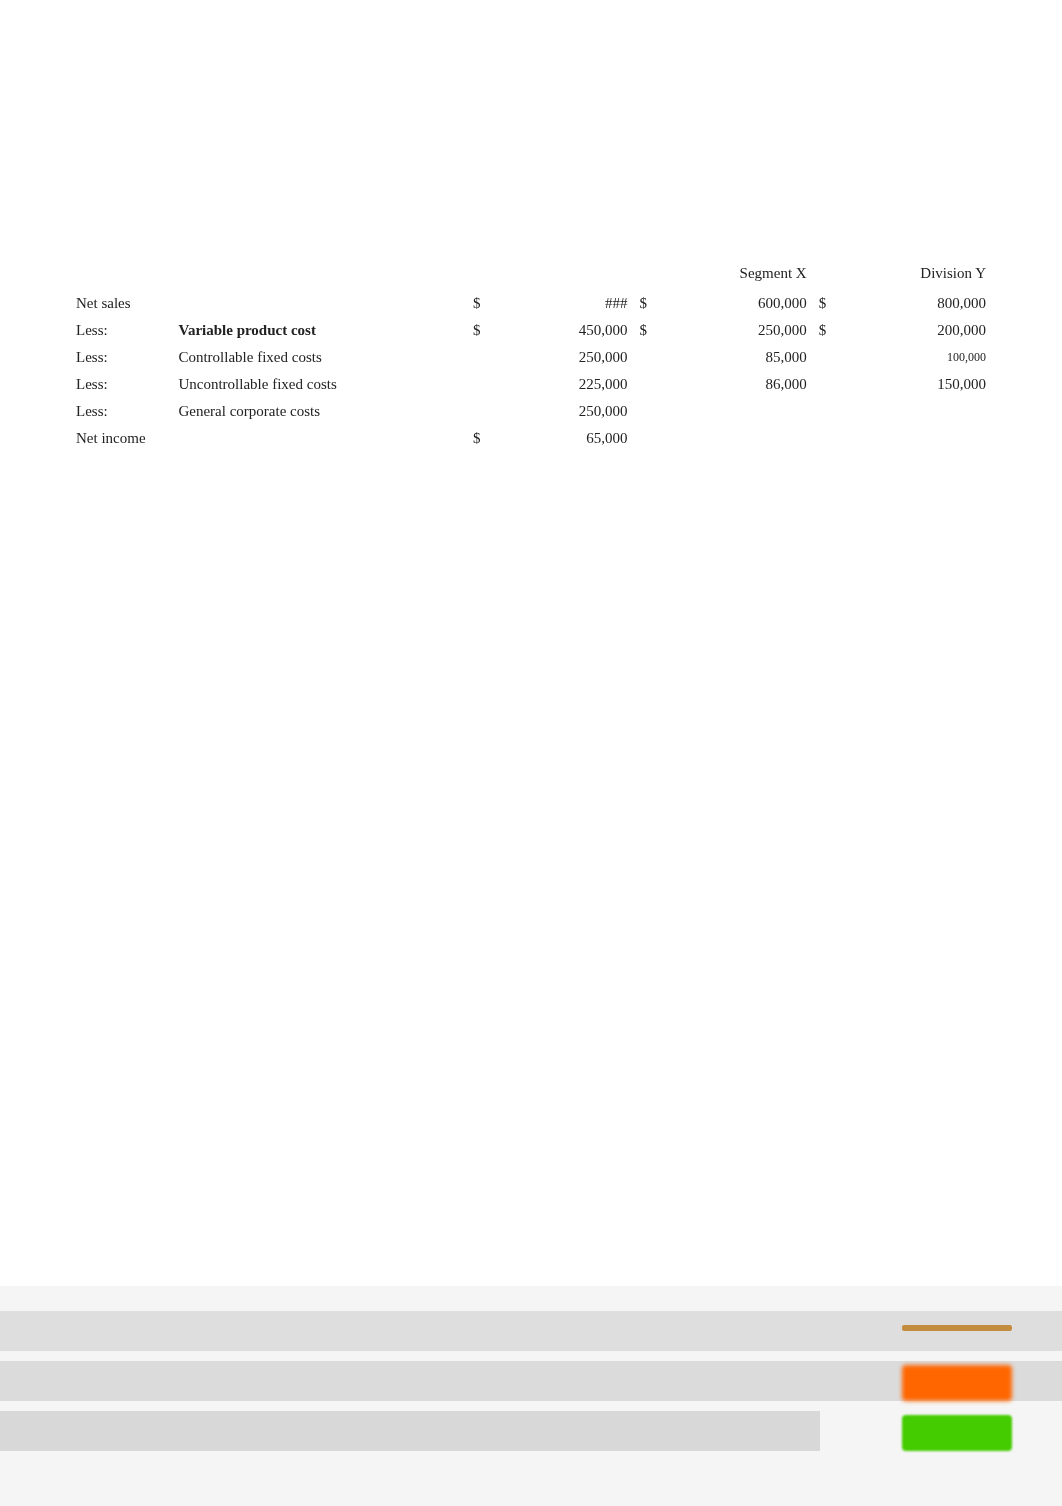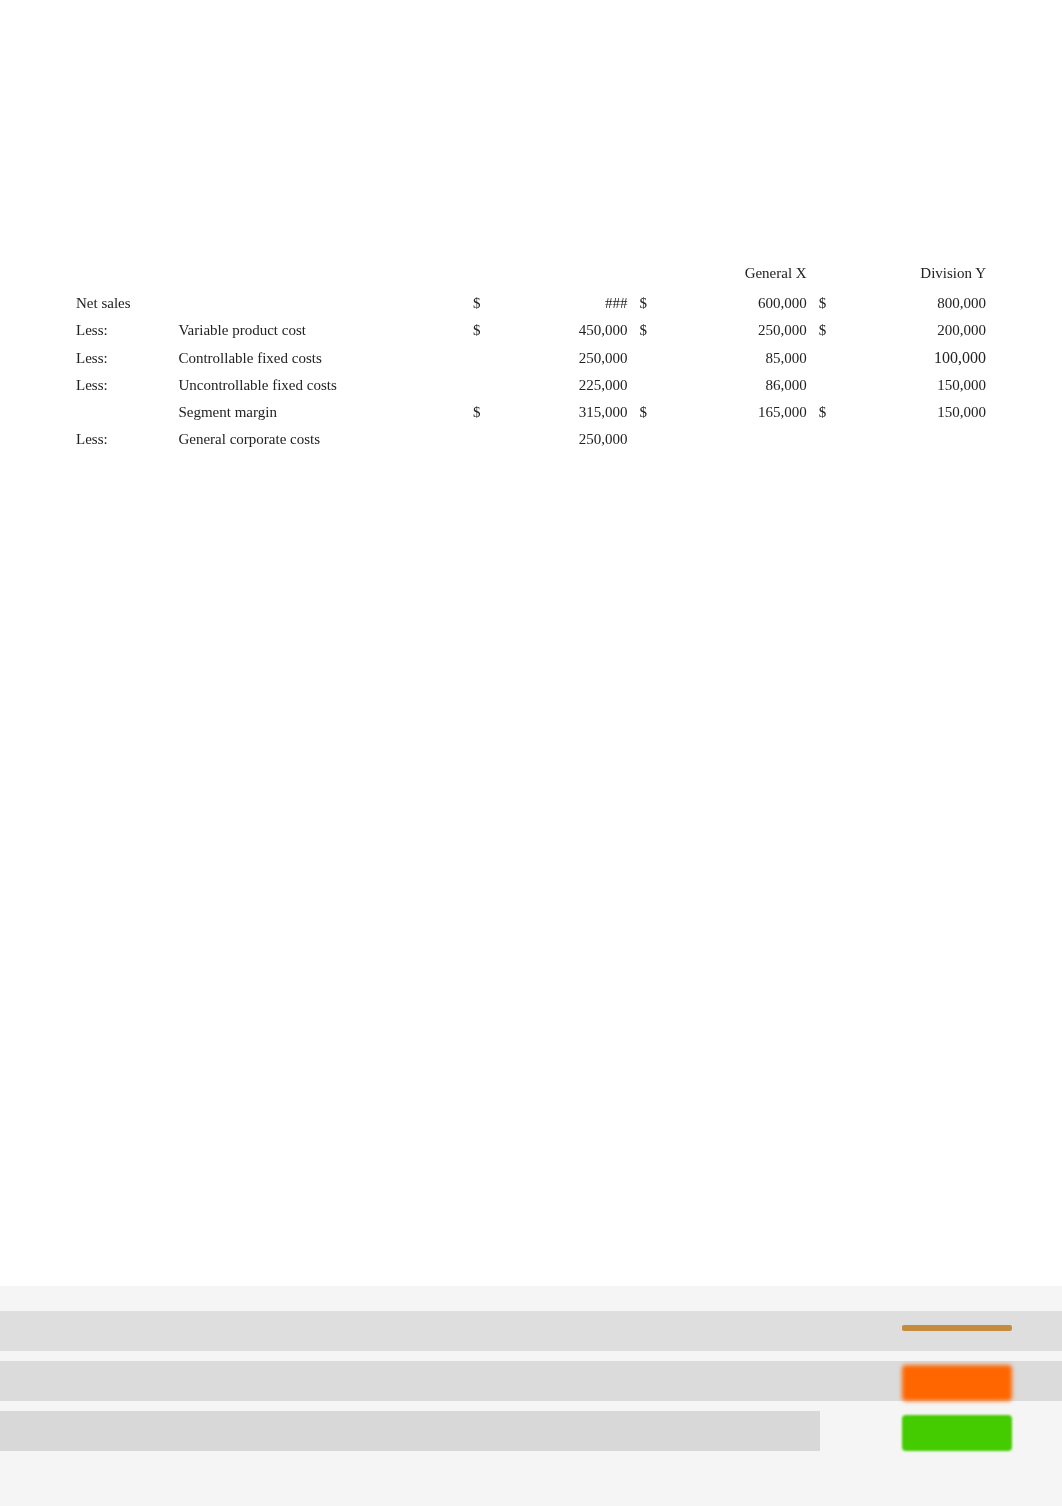--- a/index.html
+++ b/index.html
@@ -137,21 +137,21 @@
         <col class="col-label2">
         <col class="col-total">
         <col class="col-divx">
         <col class="col-divy">
       </colgroup>
       <thead>
         <tr class="header-row">
           <td class="left-pad"></td>
           <td class="left-pad"></td>
           <td></td>
-          <td>General X</td>
+          <td>Segment X</td>
           <td>Division Y</td>
         </tr>
       </thead>
       <tbody id="table-body">
 
       <tr class="row-data">
             <td style="font-weight: normal; font-size: 15px; padding-right: 4px;">Net sales</td>
             <td style="font-size: 15px;"></td>
             <td style="text-align: right; font-size: 15px;">
               <span style="float:left">$</span>
@@ -161,21 +161,21 @@
               <span style="float:left">$</span>
               <span style="float:right">600,000</span>
             </td>
             <td style="text-align: right; font-size: 15px;">
               <span style="float:left">$</span>
               <span style="float:right">800,000</span>
             </td>
           </tr>
           <tr class="row-data">
             <td style="font-weight: normal; font-size: 15px; padding-right: 4px;">Less:</td>
-            <td style="font-size: 15px;">Variable product cost</td>
+            <td style="font-size: 15px; font-weight: bold;">Variable product cost</td>
             <td style="text-align: right; font-size: 15px;">
               <span style="float:left">$</span>
               <span style="float:right">450,000</span>
             </td>
             <td style="text-align: right; font-size: 15px;">
               <span style="float:left">$</span>
               <span style="float:right">250,000</span>
             </td>
             <td style="text-align: right; font-size: 15px;">
               <span style="float:left">$</span>
@@ -184,58 +184,52 @@
           </tr>
           <tr class="row-data">
             <td style="font-weight: normal; font-size: 15px; padding-right: 4px;">Less:</td>
             <td style="font-size: 15px;">Controllable fixed costs</td>
             <td style="text-align: right; font-size: 15px;">
               <span style="float:right">250,000</span>
             </td>
             <td style="text-align: right; font-size: 15px;">
               <span style="float:right">85,000</span>
             </td>
-            <td style="text-align: right; font-size: 16px;">
+            <td style="text-align: right; font-size: 12px;">
               <span style="float:right">100,000</span>
             </td>
           </tr>
           <tr class="row-data">
             <td style="font-weight: normal; font-size: 15px; padding-right: 4px;">Less:</td>
             <td style="font-size: 15px;">Uncontrollable fixed costs</td>
             <td style="text-align: right; font-size: 15px;">
               <span style="float:right">225,000</span>
             </td>
             <td style="text-align: right; font-size: 15px;">
               <span style="float:right">86,000</span>
             </td>
             <td style="text-align: right; font-size: 15px;">
               <span style="float:right">150,000</span>
             </td>
           </tr>
           <tr class="row-data">
-            <td style="font-weight: normal; font-size: 15px; padding-right: 4px;"></td>
-            <td style="font-size: 15px;">Segment margin</td>
-            <td style="text-align: right; font-size: 15px;">
-              <span style="float:left">$</span>
-              <span style="float:right">315,000</span>
-            </td>
-            <td style="text-align: right; font-size: 15px;">
-              <span style="float:left">$</span>
-              <span style="float:right">165,000</span>
-            </td>
-            <td style="text-align: right; font-size: 15px;">
-              <span style="float:left">$</span>
-              <span style="float:right">150,000</span>
-            </td>
-          </tr>
-          <tr class="row-data">
             <td style="font-weight: normal; font-size: 15px; padding-right: 4px;">Less:</td>
             <td style="font-size: 15px;">General corporate costs</td>
             <td style="text-align: right; font-size: 15px;">
               <span style="float:right">250,000</span>
+            </td>
+            <td style="text-align: right; font-size: 15px;"></td>
+            <td style="text-align: right; font-size: 15px;"></td>
+          </tr>
+          <tr class="row-data">
+            <td style="font-weight: normal; font-size: 15px; padding-right: 4px;">Net income</td>
+            <td style="font-size: 15px;"></td>
+            <td style="text-align: right; font-size: 15px;">
+              <span style="float:left">$</span>
+              <span style="float:right">65,000</span>
             </td>
             <td style="text-align: right; font-size: 15px;"></td>
             <td style="text-align: right; font-size: 15px;"></td>
           </tr>
         </tbody>
     </table>
   </div>
 
   <div class="bottom-ui">
     <div class="orange-accent"></div>

